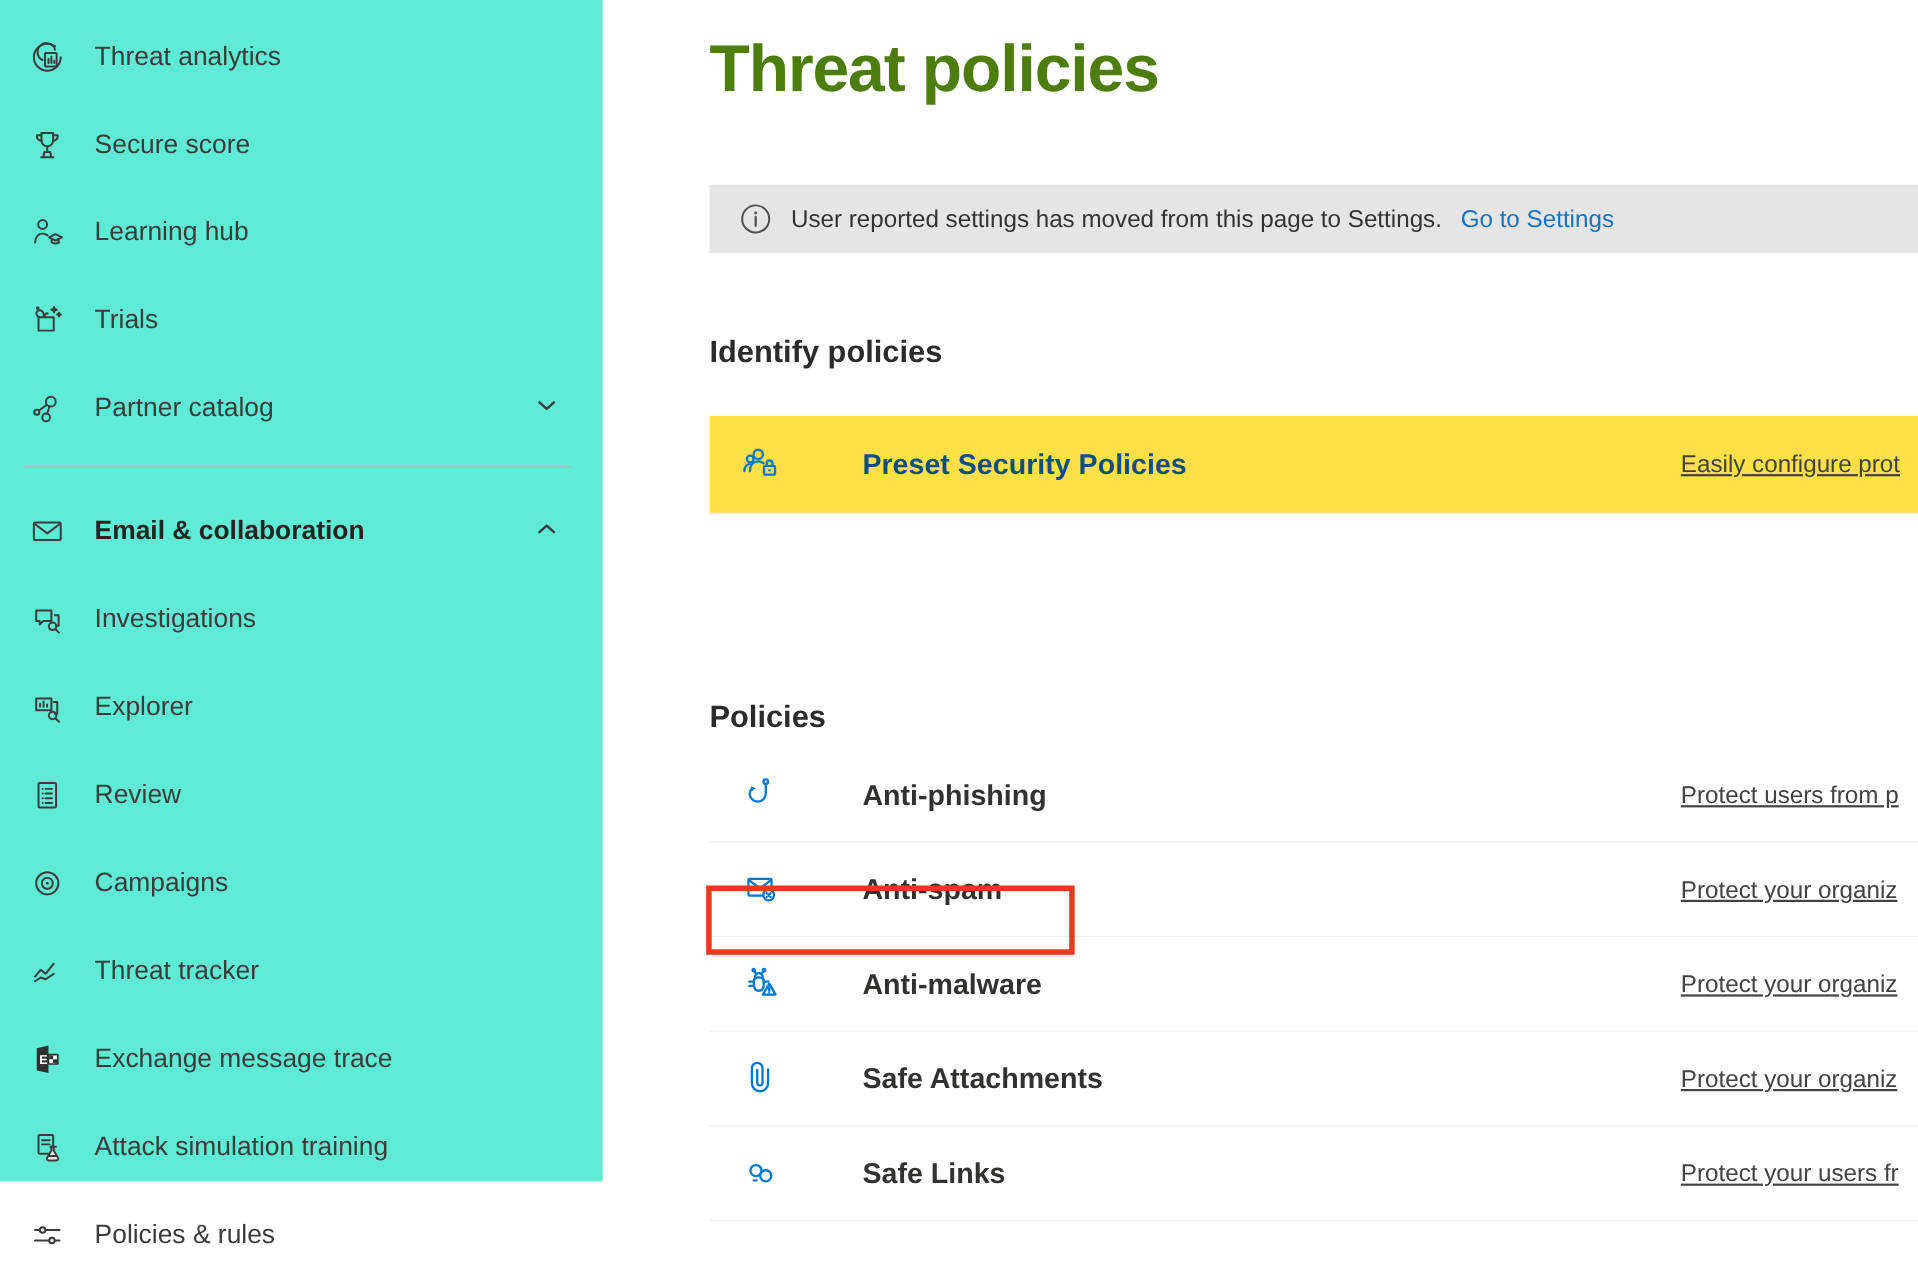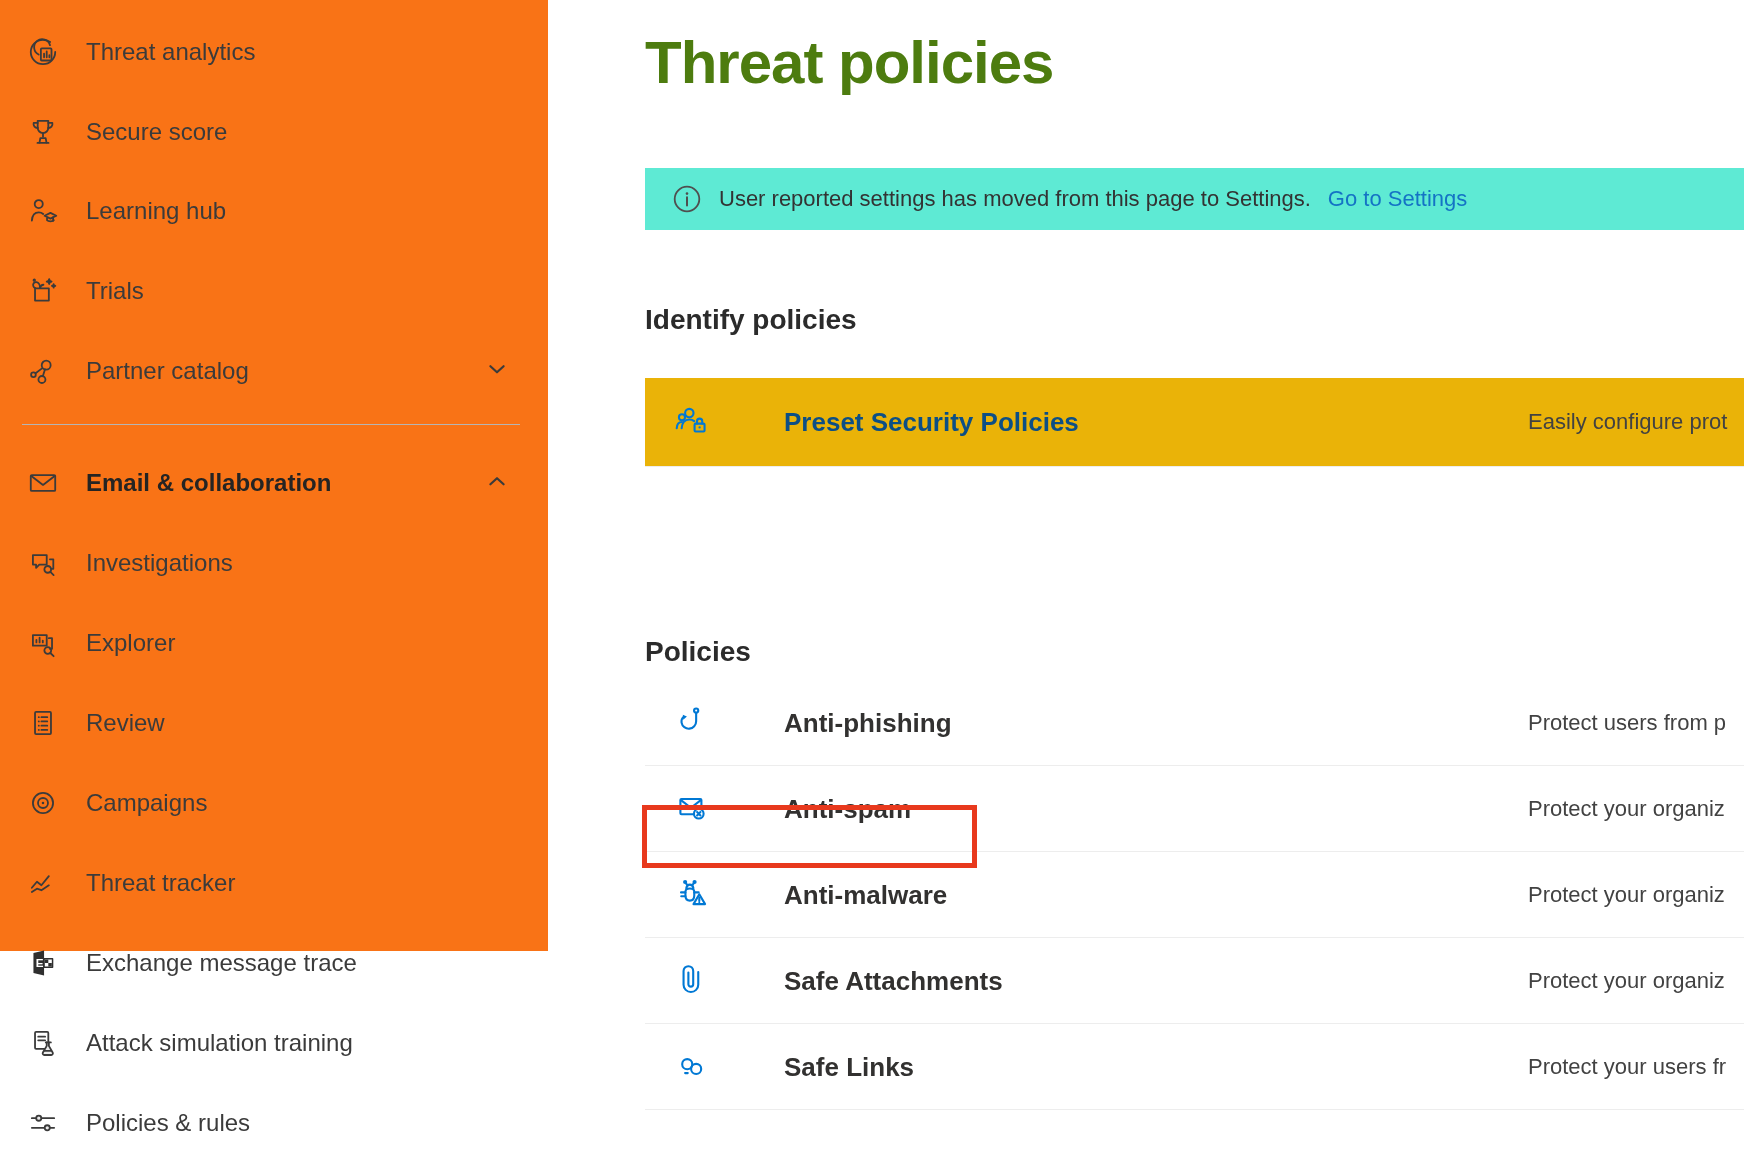--- a/index.html
+++ b/index.html
@@ -2,57 +2,57 @@
 <html><head>
 <meta charset="utf-8">
 <style>
   * { margin:0; padding:0; box-sizing:border-box; }
   html,body { background:#fff; }
   #screen {
     position:relative; width:1744px; height:1151px; overflow:hidden;
     background:#ffffff; font-family:"Liberation Sans", sans-serif; color:#323130;
   }
   
-  #sidebar { position:absolute; left:0; top:0; width:548px; height:951px; background:#f97316; }
+  #sidebar { position:absolute; left:0; top:0; width:548px; height:1074px; background:#5eead4; }
   .side-item {
     position:absolute; left:0; width:548px; height:80px;
     display:flex; align-items:center; padding-left:24px; cursor:pointer;
   }
   .side-icon { width:38px; display:flex; justify-content:center; align-items:center; flex-shrink:0; }
   .side-icon svg { stroke:#3b3b3b; fill:none; stroke-width:1.7; stroke-linecap:round; stroke-linejoin:round; }
   .side-label { margin-left:24px; font-size:24px; color:#3b3b3b; white-space:nowrap; }
   .side-label.bold { font-weight:700; color:#252423; }
   .side-chevron { position:absolute; right:40px; top:50%; transform:translateY(-50%); }
   .side-chevron svg { stroke:#3b3b3b; fill:none; stroke-width:2; stroke-linecap:round; stroke-linejoin:round; }
   .side-divider { position:absolute; left:22px; top:424px; width:498px; height:1px; background:#b5b5b5; }
   
   #main { position:absolute; left:548px; top:0; right:0; bottom:0; background:#fff; }
   #page-title { position:absolute; left:97px; top:28px; font-size:60px; font-weight:700; color:#4d7c0f; letter-spacing:-1px; }
   #banner {
-    position:absolute; left:97px; right:0; top:168px; height:62px; background:#5eead4;
+    position:absolute; left:97px; right:0; top:168px; height:62px; background:#e5e5e5;
     display:flex; align-items:center; font-size:22px; color:#333;
   }
   #banner .info-ic { margin-left:27px; display:flex; }
   #banner .btxt { margin-left:17px; white-space:nowrap; }
   #banner a { color:#1473c5; text-decoration:none; cursor:pointer; }
   .sec-heading { position:absolute; left:97px; font-size:28px; font-weight:700; color:#2b2b2b; }
   #heading-templated { top:304px; }
   #heading-policies  { top:636px; }
   .ptable { position:absolute; left:97px; right:0; }
   #table-templated { top:378px; }
   #table-policies  { top:680px; }
   .prow { position:relative; height:86px; border-bottom:1px solid #ededed; cursor:pointer; }
   #table-templated .prow { border-bottom:none; height:76px; }
   #table-templated .prow:last-child { height:89px; border-bottom:1px solid #ededed; }
-  .prow.highlight { background:#eab308; }
+  .prow.highlight { background:#fde047; }
   .prow .ric { position:absolute; left:27px; top:50%; transform:translateY(-50%); width:42px; display:flex; justify-content:center; }
   .prow .ric svg { stroke:#0078d4; fill:none; stroke-width:2; stroke-linecap:round; stroke-linejoin:round; }
   .prow .rlabel { position:absolute; left:139px; top:50%; transform:translateY(-50%); font-size:26px; font-weight:700; color:#323130; white-space:nowrap; }
   .prow .rlabel.linkblue { color:#0d4f85; }
-  .prow .rdesc { position:absolute; left:883px; top:50%; transform:translateY(-50%); font-size:22px; color:#424242; white-space:nowrap; }
+  .prow .rdesc { position:absolute; left:883px; top:50%; transform:translateY(-50%); font-size:22px; color:#424242; white-space:nowrap;text-decoration:underline; }
   #anno-box {
     position:absolute; left:94px; top:805px; width:335px; height:63px;
     border:5px solid #e8391d; pointer-events:none; z-index:5;
   }
 </style>
 </head>
 <body>
 
 <div id="screen">
 

